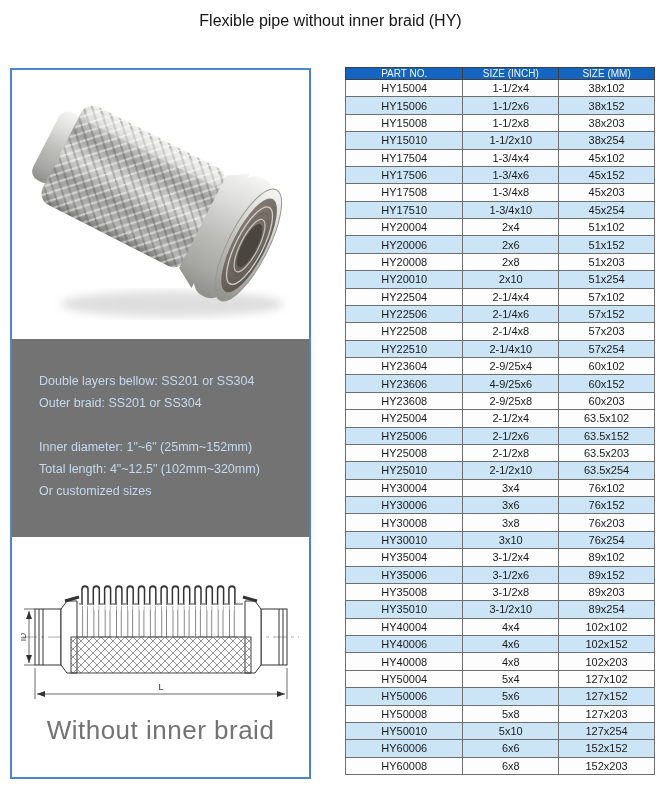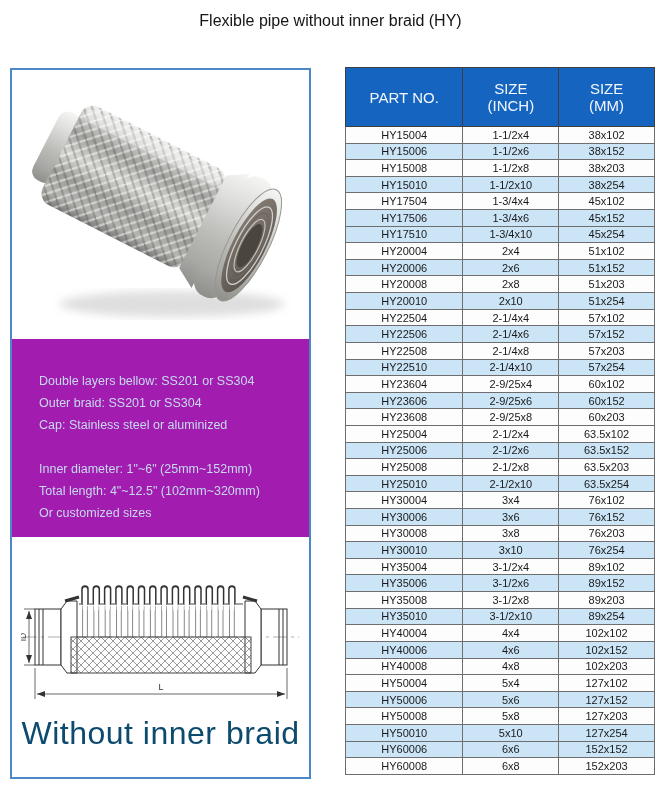--- a/index.html
+++ b/index.html
@@ -9,34 +9,34 @@
   .page-title { position:absolute; left:0; top:12px; width:661px;
                 text-align:center; font-size:16px; font-weight:400; color:#151515; }
 
   
   .left-panel { position:absolute; left:10px; top:68px; width:301px; height:711px;
                 border:2px solid #4c87c8; background:#ffffff;
                 display:flex; flex-direction:column; }
   .photo-box  { height:269px; background:#ffffff; position:relative; overflow:hidden; }
   .photo-box svg { display:block; width:100%; height:100%; }
 
-  .specs-box  { height:198px; background:#a21caf; padding:31px 10px 0 27px; }
+  .specs-box  { height:198px; background:#737373; padding:31px 10px 0 27px; }
   .spec-line  { min-height:22px; line-height:22px; font-size:12.5px; color:#c6d9ee; }
   .spec-spacer{ height:22px; }
 
   .drawing-box{ flex:1; background:#ffffff; text-align:center; padding-top:36px; }
   .drawing-box svg { display:block; margin:0 auto; }
-  .drawing-caption { margin-top:4px; font-size:32px; color:#0c4a6e; letter-spacing:0.5px; }
+  .drawing-caption { margin-top:4px; font-size:26px; color:#737373; letter-spacing:0.5px; }
 
   
   .table-wrap { position:absolute; left:345px; top:67px; width:310px; height:708px; }
   table.size-table { width:100%; height:100%; border-collapse:collapse; table-layout:fixed;
                      border:1px solid #3f3f3f; }
-  .size-table th { background:#1565c0; color:#f2f7ff; font-weight:400; font-size:15px;
-                   border:1px solid #3f3f3f; padding:12px; }
+  .size-table th { background:#1565c0; color:#f2f7ff; font-weight:400; font-size:10px;
+                   border:1px solid #3f3f3f; padding:0; }
   .size-table td { font-size:11px; color:#1a1a1a; text-align:center; padding:0;
                    border:1px solid #6e6e6e; background:#fdfdfd; }
   .size-table tr.alt td { background:#cbe5f7; }
   .size-table col.c1 { width:38%; }
   .size-table col.c2 { width:31%; }
   .size-table col.c3 { width:31%; }
 </style>
 </head>
 <body>
 
@@ -92,21 +92,20 @@
         <ellipse cx="248.5" cy="130" rx="9" ry="29" fill="none" stroke="#c4c0ba" stroke-width="1.2"></ellipse>
         <ellipse cx="248.5" cy="130" rx="7.5" ry="24" fill="#4a453f"></ellipse>
       </g>
     </svg>
   </div>
 
   <div class="specs-box">
     <div>
         <div class="spec-line">Double layers bellow: SS201 or SS304</div>
         <div class="spec-line">Outer braid: SS201 or SS304</div>
-        <div class="spec-line">Cap: Stainless steel or aluminized</div>
         <div class="spec-spacer"></div>
         <div class="spec-line">Inner diameter: 1"~6" (25mm~152mm)</div>
         <div class="spec-line">Total length: 4"~12.5" (102mm~320mm)</div>
         <div class="spec-line">Or customized sizes</div>
       </div>
   </div>
 
   <div class="drawing-box">
     <svg width="280" height="138" viewBox="0 0 280 138">
       <defs>
@@ -258,20 +257,25 @@
         <tr>
           <td>HY17504</td>
           <td>1-3/4x4</td>
           <td>45x102</td>
         </tr>
         <tr class="alt">
           <td>HY17506</td>
           <td>1-3/4x6</td>
           <td>45x152</td>
         </tr>
+        <tr>
+          <td>HY17508</td>
+          <td>1-3/4x8</td>
+          <td>45x203</td>
+        </tr>
         <tr class="alt">
           <td>HY17510</td>
           <td>1-3/4x10</td>
           <td>45x254</td>
         </tr>
         <tr>
           <td>HY20004</td>
           <td>2x4</td>
           <td>51x102</td>
         </tr>
@@ -310,21 +314,21 @@
           <td>2-1/4x10</td>
           <td>57x254</td>
         </tr>
         <tr>
           <td>HY23604</td>
           <td>2-9/25x4</td>
           <td>60x102</td>
         </tr>
         <tr class="alt">
           <td>HY23606</td>
-          <td>2-9/25x6</td>
+          <td>4-9/25x6</td>
           <td>60x152</td>
         </tr>
         <tr>
           <td>HY23608</td>
           <td>2-9/25x8</td>
           <td>60x203</td>
         </tr>
         <tr>
           <td>HY25004</td>
           <td>2-1/2x4</td>

